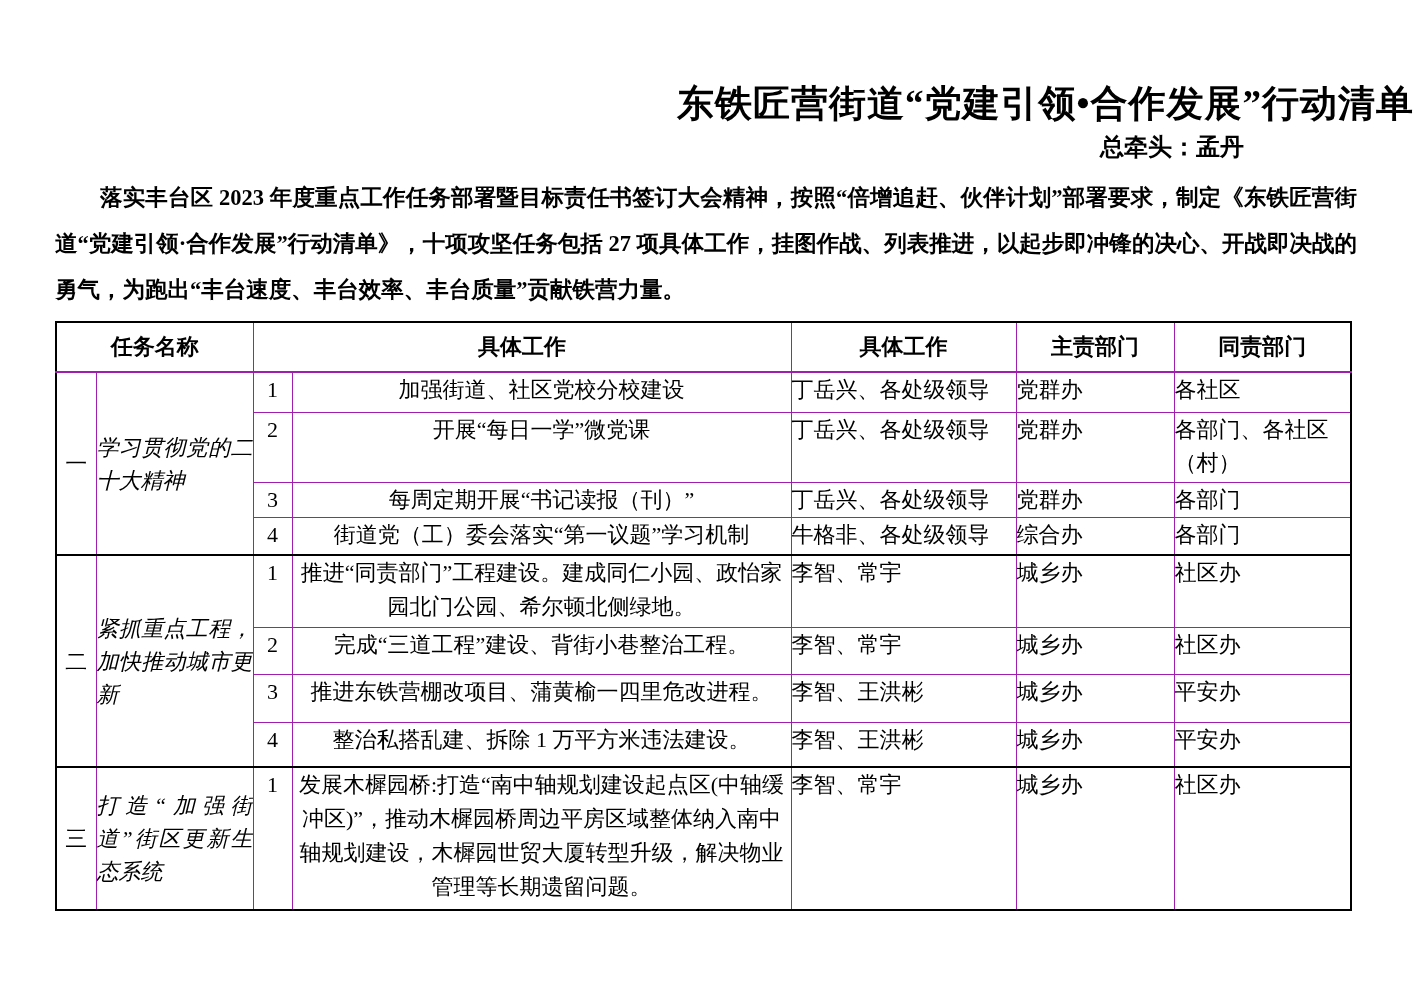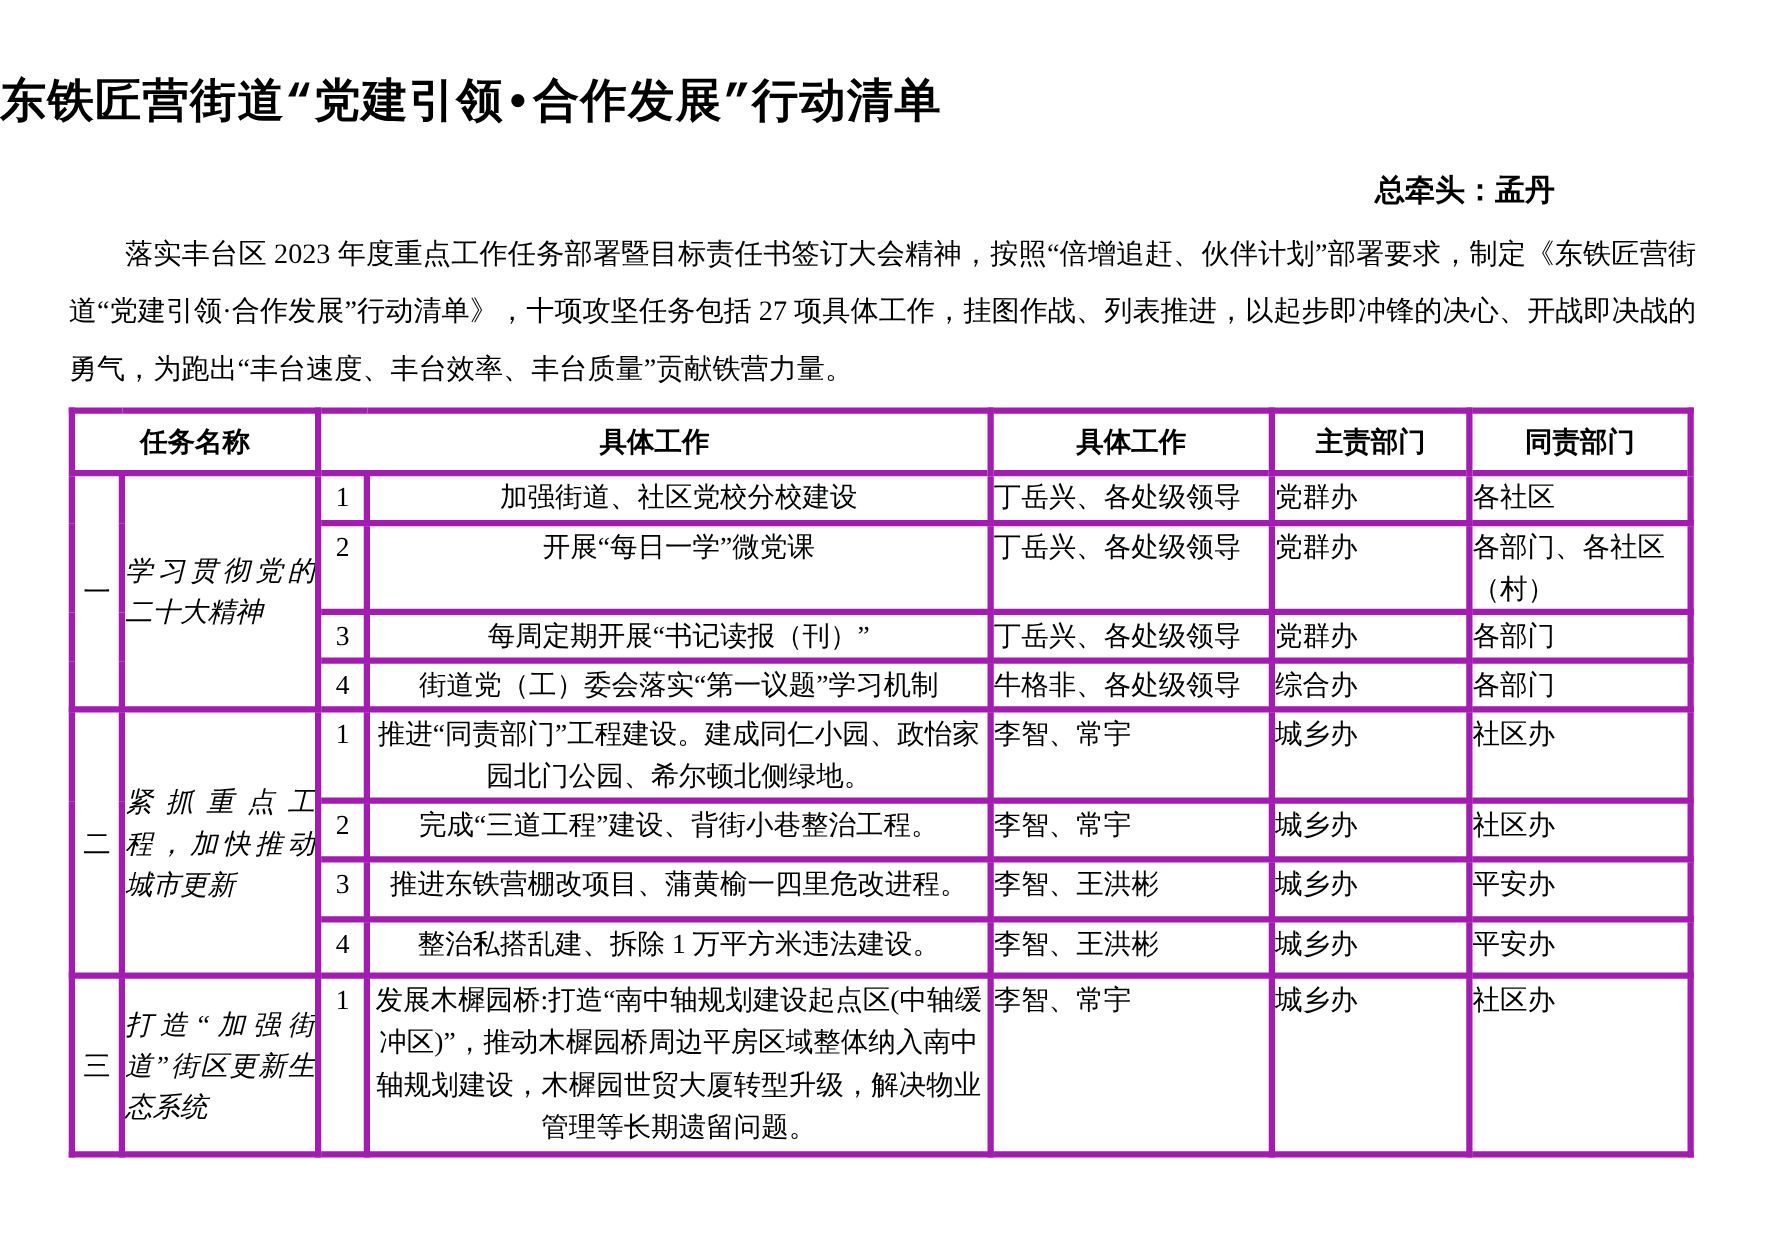--- a/index.html
+++ b/index.html
@@ -3,50 +3,51 @@
 <meta charset="utf-8">
 <style>
   html,body { margin:0; padding:0; background:#ffffff; }
   body {
     width:1414px; height:999px;
     font-family:"Liberation Serif","DejaVu Serif",serif;
     color:#000;
     overflow:hidden;
   }
   .title {
-    margin:56px 0 0 0;
-    text-align:left;
+    margin:79px 0 0 0;
+    text-align:right;
     font-size:37px;
     font-weight:bold;
     letter-spacing:1px;
-    font-family:Liberation Mono, monospace;
+    font-family:Liberation Serif, serif;
   }
   .lead {
-    margin:30px 170px 0 0;
+    margin:2px 170px 0 0;
     text-align:right;
     font-size:24px;
     font-weight:bold;
     font-family:"Liberation Sans","DejaVu Sans",sans-serif;
   }
   .intro {
     margin:12px 57px 0 55px;
     font-size:22.5px;
     line-height:46px;
     text-align:justify;
     text-indent:2em;
+    font-weight:bold;
   }
   table.action {
     margin:8px 0 0 55px;
     width:1295px;
     border-collapse:collapse;
     table-layout:fixed;
     border:2px solid #000;
   }
   table.action th, table.action td {
-    border:5px solid #a21caf;
+    border:1px solid #a21caf;
     padding:0;
     overflow:hidden;
   }
   thead tr { height:50px; }
   thead th {
     font-family:"Liberation Sans","DejaVu Sans",sans-serif;
     font-weight:bold;
     font-size:22px;
     text-align:center;
     vertical-align:middle;

